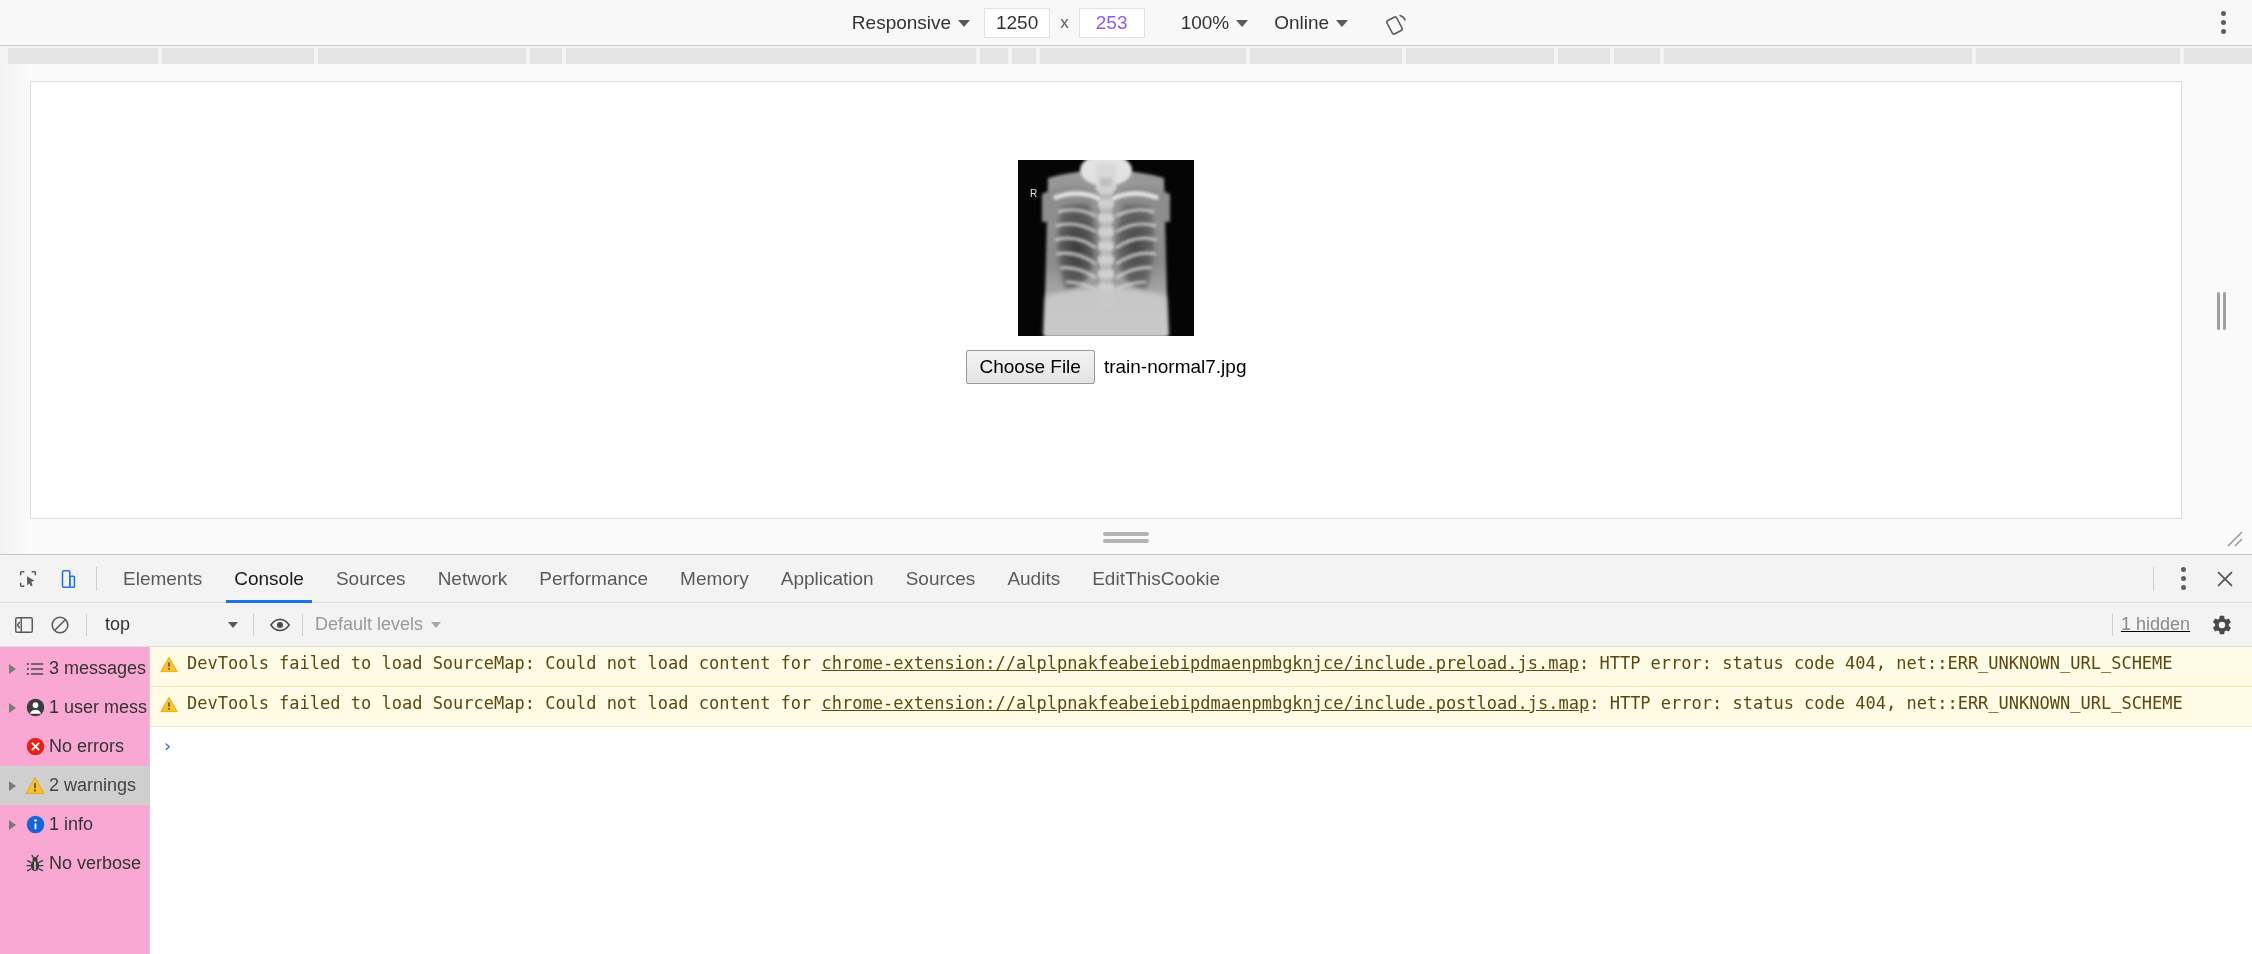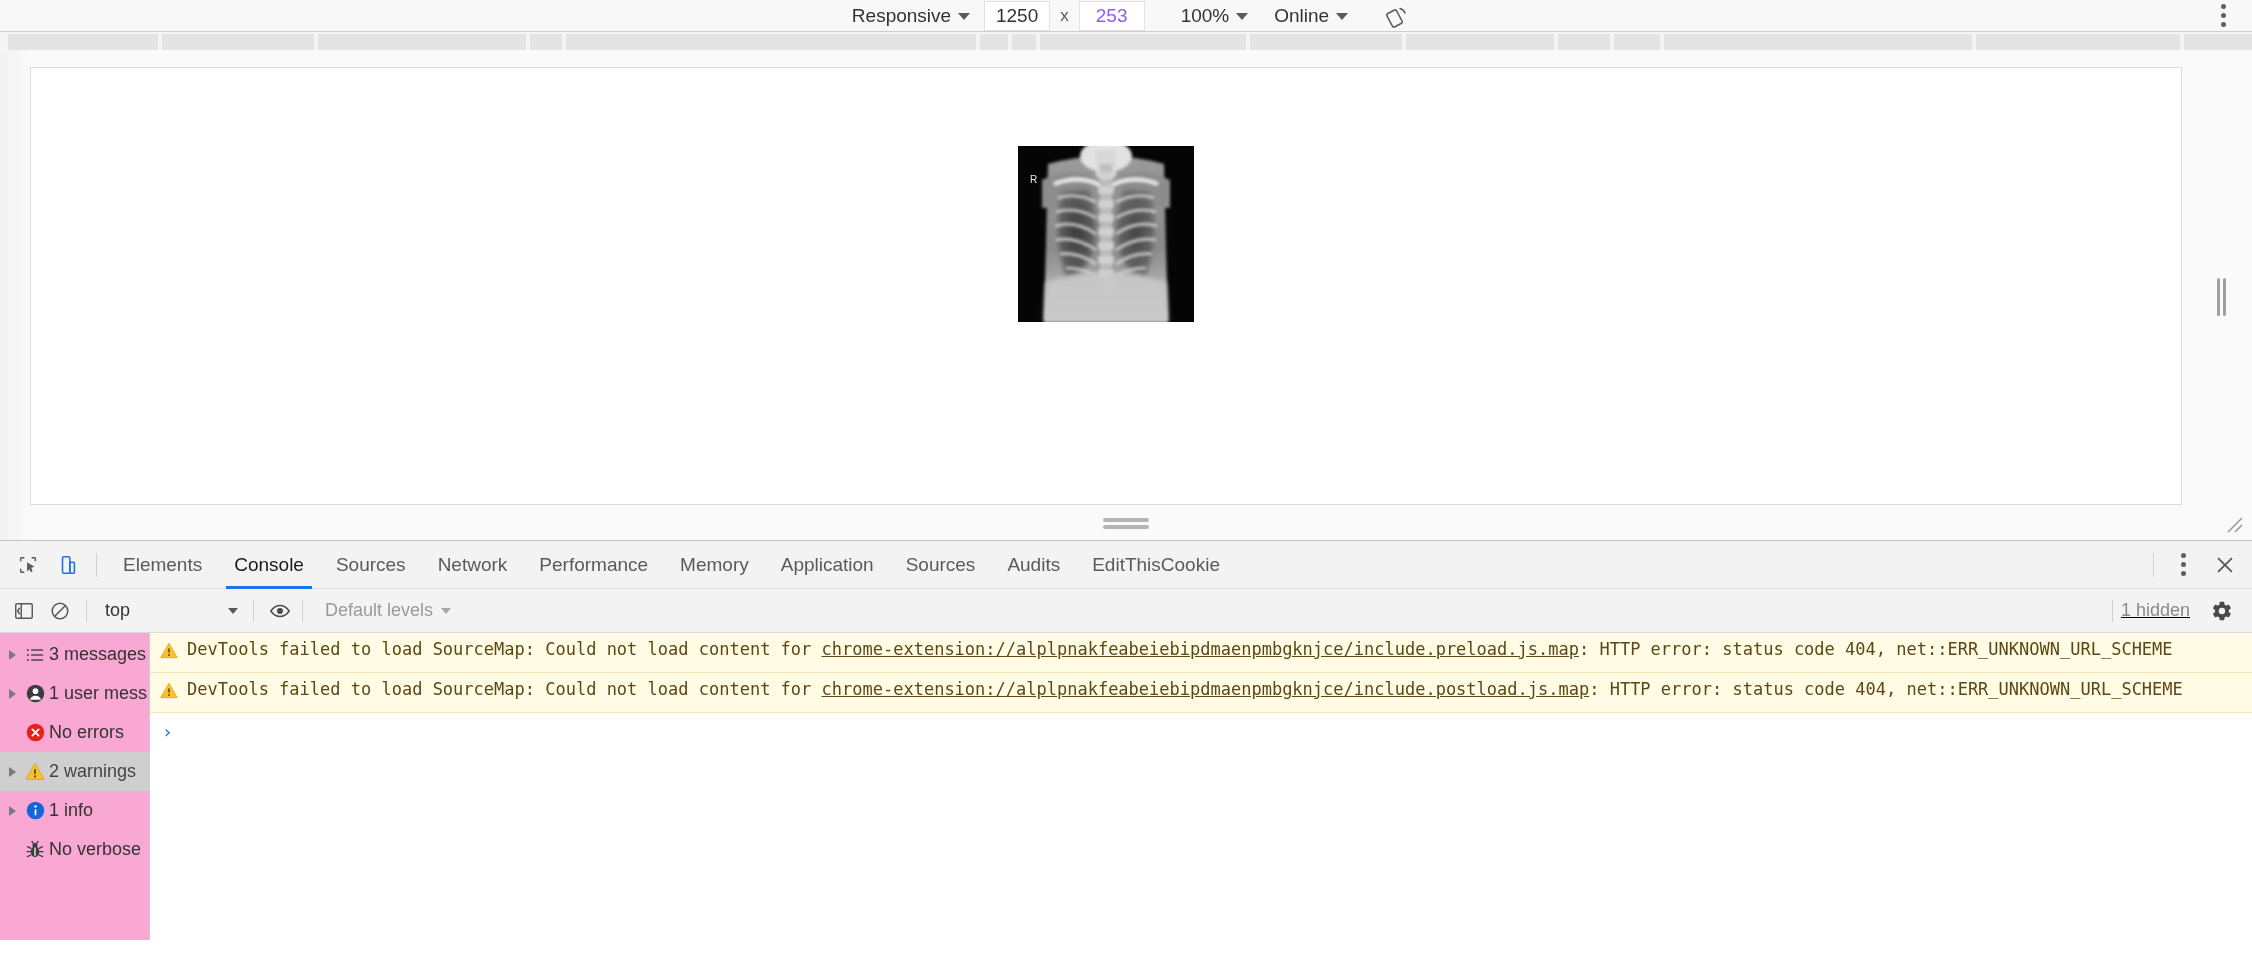--- a/index.html
+++ b/index.html
@@ -9,21 +9,21 @@
     width: 2252px; height: 954px;
     overflow: hidden;
     background: #ffffff;
     font-family: "Liberation Sans", sans-serif;
     -webkit-font-smoothing: antialiased;
   }
 
   
   .device-toolbar {
     position: relative;
-    height: 32px;
+    height: 46px;
     background: #f8f8f8;
     border-bottom: 1px solid #cdcdcd;
     display: flex;
     align-items: center;
     justify-content: center;
     gap: 0px;
   }
   .dt-center {
     display: flex;
     align-items: center;
@@ -329,21 +329,21 @@
     padding: 0 9px;
     line-height: 28px;
     margin-left: 4px;
   }
   .levels-select {
     display: inline-flex;
     align-items: center;
     gap: 8px;
     font-size: 18px;
     color: #9a9a9a;
-    margin-left: 16px;
+    margin-left: 6px;
     cursor: default;
   }
   .caret-gray {
     width: 0; height: 0;
     border-left: 5px solid transparent;
     border-right: 5px solid transparent;
     border-top: 6px solid #a8a8a8;
   }
   .ct-right {
     position: absolute;
@@ -561,20 +561,24 @@
           </g>
 
           <path d="M28 136 Q88 118 148 136 L150 176 L26 176 Z" fill="#c9c9c9" filter="url(#blr2)" opacity="0.92"></path>
 
           <rect x="0" y="0" width="16" height="176" fill="#050505"></rect>
           <rect x="160" y="0" width="16" height="176" fill="#050505"></rect>
         </svg>
         <span class="xray-r">R</span>
       </div>
 
+      <div class="file-row">
+        <button class="choose-file-btn">Choose File</button>
+        <span class="file-name">train-normal7.jpg</span>
+      </div>
     </div>
   </div>
 
   <div class="v-resize">
     <i></i>
     <i></i>
   </div>
 
   <div class="h-resize">
     <i></i>

